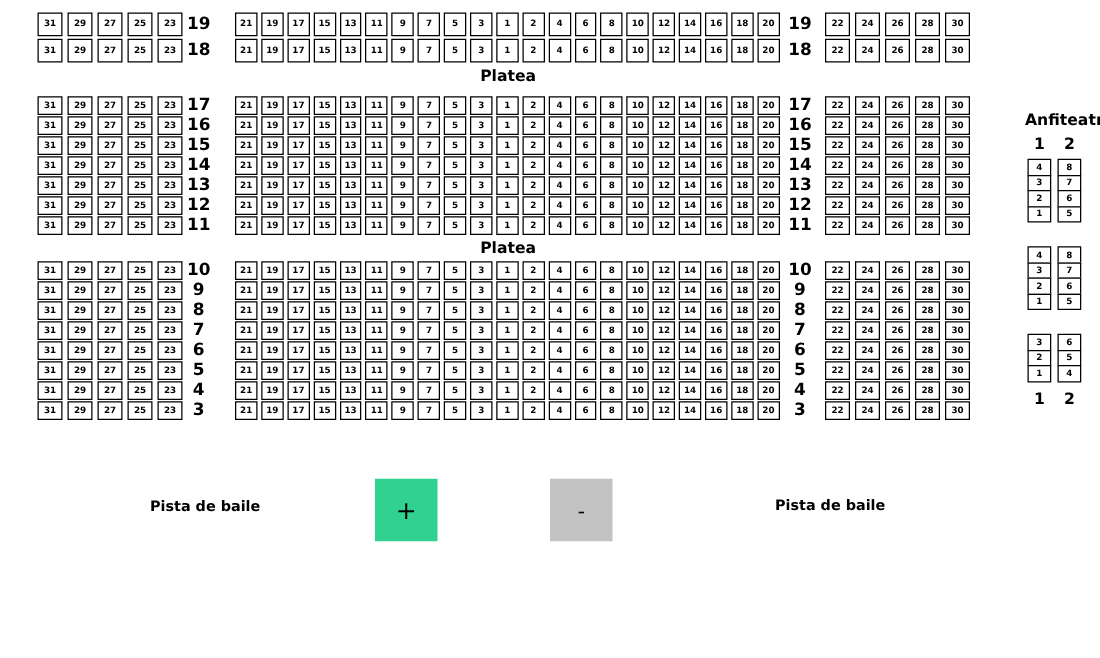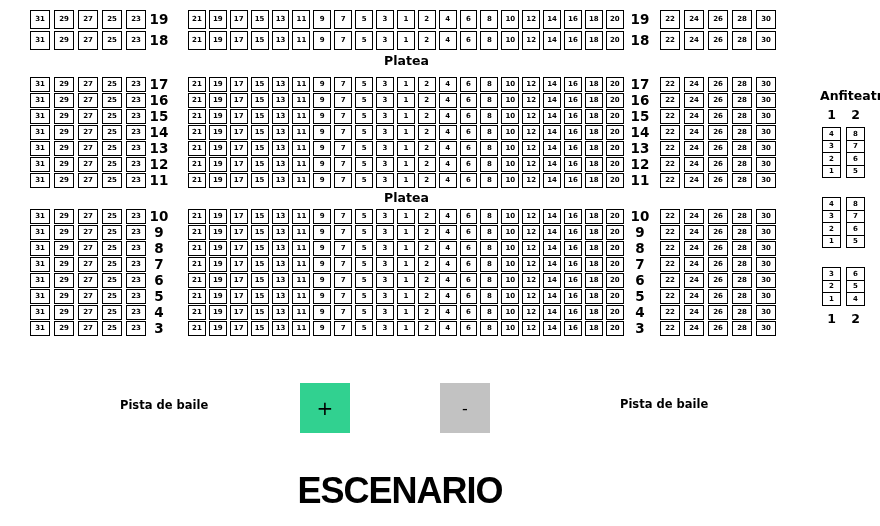--- a/index.html
+++ b/index.html
@@ -60,21 +60,20 @@
   <div class="anf-collabel" style="left:846px;top:107px">2</div>
   <div class="anf-collabel" style="left:822px;top:311px">1</div>
   <div class="anf-collabel" style="left:846px;top:311px">2</div>
 
   <div class="pista" style="left:120px;top:398px">Pista de baile</div>
   <div class="pista" style="left:620px;top:397px">Pista de baile</div>
 
   <div class="btn" id="zoom-in" style="background: rgb(49, 209, 144);">+</div>
   <div class="btn" id="zoom-out" style="background: rgb(194, 194, 194);">-</div>
 
-  <div class="escenario">ESCENARIO</div>
 
 <div class="stack" style="left: 30px; top: 10px;">
       <div class="srow" style="height: 19px; margin-bottom: 2px; gap: 4px;">
         <div class="seat" style="width: 20px;">31</div>
         <div class="seat" style="width: 20px;">29</div>
         <div class="seat" style="width: 20px;">27</div>
         <div class="seat" style="width: 20px;">25</div>
         <div class="seat" style="width: 20px;">23</div>
       </div>
       <div class="srow" style="height: 19px; margin-bottom: 2px; gap: 4px;">

